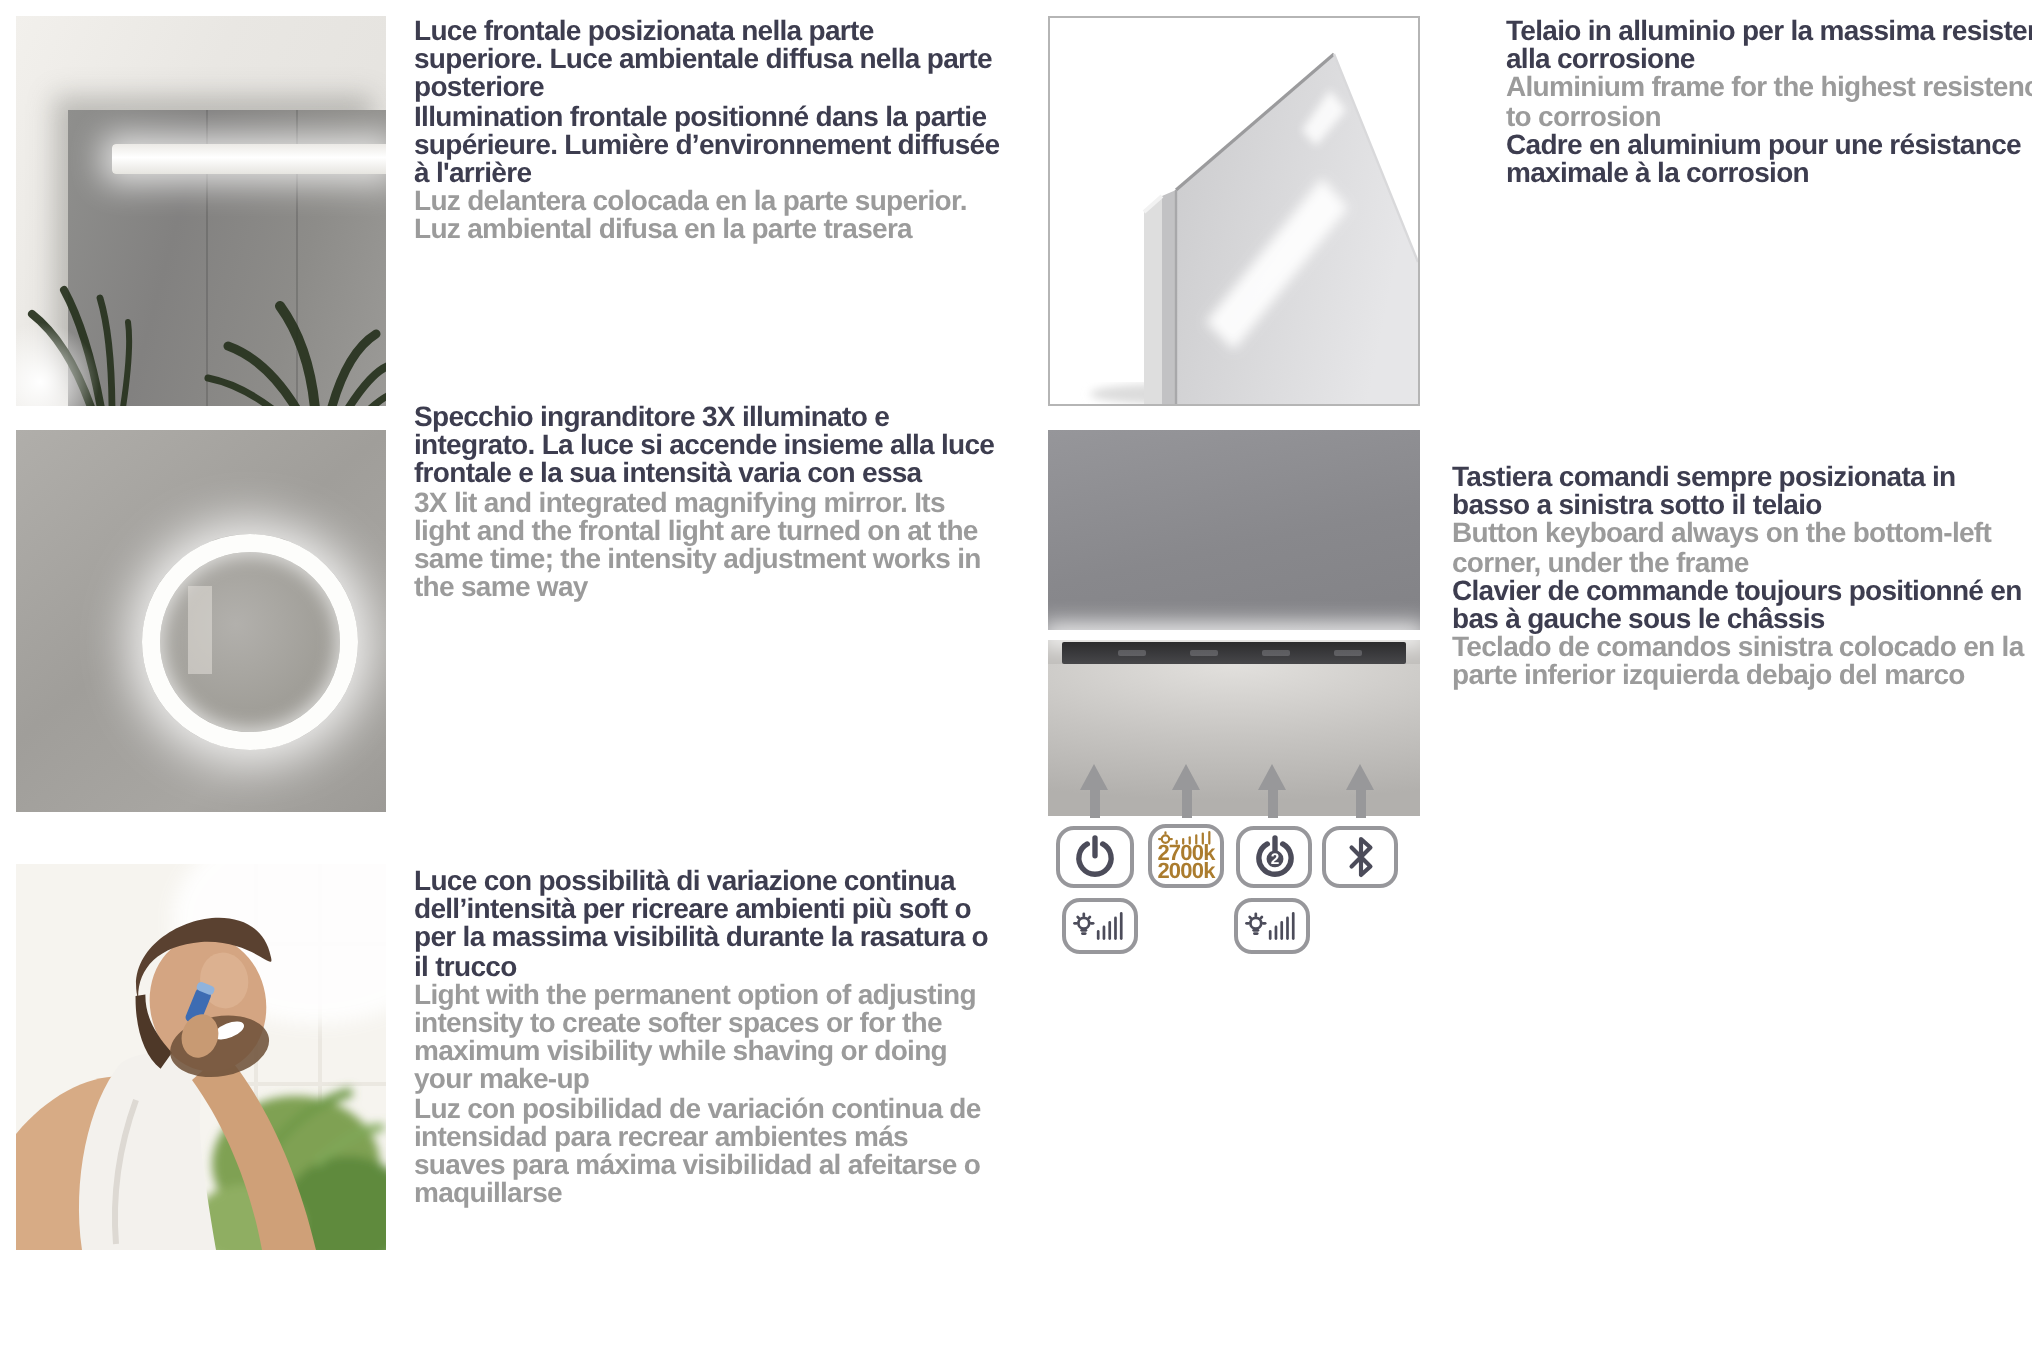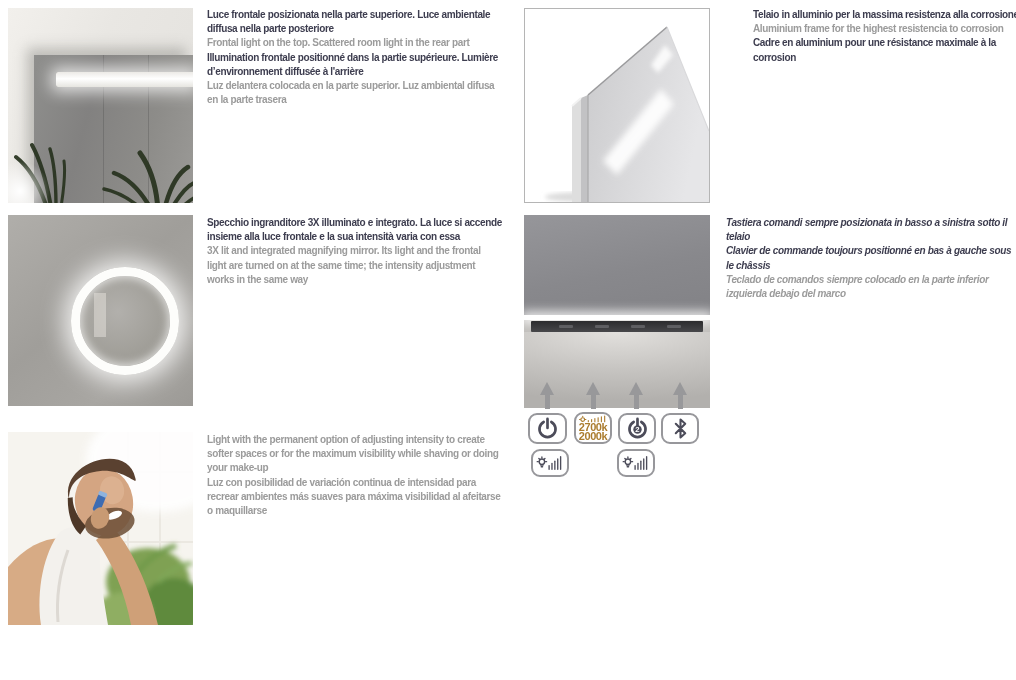--- a/index.html
+++ b/index.html
@@ -7,21 +7,21 @@
     --secondary-text:#9b9b9b;
     --kelvin-amber:#ab7c2e;
     --icon-stroke:#4c4c5a;
     --button-border:#97979b;
     --arrow-gray:#98989a;
   }
   html,body{margin:0;padding:0;background:#fff;}
   body{width:1016px;height:680px;position:relative;overflow:hidden;
        font-family:"Liberation Sans", sans-serif;}
   .abs{position:absolute;}
-  .text-block p{margin:0;font-weight:700;font-size:10px;line-height:14.2px;letter-spacing:-0.35px;}
+  .text-block p{margin:0;font-weight:700;font-size:14px;line-height:14.2px;letter-spacing:-0.35px;}
   .t-dark{color:var(--primary-text);}
   .t-gray{color:var(--secondary-text);}
 
   
   #img1{left:8px;top:8px;width:185px;height:195px;background:
         linear-gradient(115deg,#f2f0ec 0%,#e9e7e3 40%,#e3e1dd 100%);overflow:hidden;}
   #img1 .mirror{position:absolute;left:26px;top:47px;right:0;bottom:0;
         background:linear-gradient(105deg,#8f8f8d 0%,#828180 35%,#8d8c89 70%,#9b9a97 100%);
         box-shadow:-7px -7px 12px rgba(110,110,105,.38);}
   #img1 .vein{position:absolute;top:47px;bottom:0;width:1px;background:rgba(60,60,58,.25);}
@@ -55,22 +55,22 @@
   #img4 .mstrip i{position:absolute;top:4px;width:14px;height:3px;background:rgba(140,140,145,.45);border-radius:1px;}
   #img4 .mbottom{position:absolute;left:0;right:0;top:117px;bottom:0;
         background:radial-gradient(ellipse 130% 90% at 50% 0%,#e2e0dd 0%,#c6c4c1 55%,#b2b0ad 100%);}
 
   
   #img5{left:8px;top:432px;width:185px;height:193px;overflow:hidden;background:#f6f4ef;}
 
   
   #txt1{left:207px;top:8px;width:294px;}
   #txt2{left:753px;top:8px;width:287px;}
-  #txt3{left:207px;top:216px;width:295px;}
-  #txt4{left:726px;top:216px;width:287px;font-style:italic;}
+  #txt3{left:207px;top:201px;width:295px;}
+  #txt4{left:726px;top:231px;width:287px;}
   #txt5{left:207px;top:433px;width:294px;}
 
   
   .arrow{position:absolute;width:14px;display:flex;flex-direction:column;align-items:center;z-index:3;}
   .arrow .head{width:0;height:0;border-left:7px solid transparent;border-right:7px solid transparent;
         border-bottom:13px solid var(--arrow-gray);}
   .arrow .stem{width:5px;height:14px;background:var(--arrow-gray);}
   .kbtn{position:absolute;border:2.4px solid var(--button-border);border-radius:9px;background:#fff;
         display:flex;align-items:center;justify-content:center;box-sizing:border-box;}
   .kbtn.kelvin{flex-direction:column;justify-content:flex-start;padding-top:1px;}
@@ -95,21 +95,20 @@
       <path d="M144 88 Q128 58 106 50" stroke-width="4.5"></path>
       <path d="M162 88 Q176 64 186 60" stroke-width="4"></path>
       <path d="M136 88 Q116 70 96 66" stroke-width="3.5"></path>
       <path d="M170 88 Q182 76 188 74" stroke-width="3.5"></path>
     </g>
   </svg>
   <div class="glowbl"></div>
 </div>
 <div class="abs text-block" id="txt1">
   <p class="t-dark">Luce frontale posizionata nella parte superiore. Luce ambientale diffusa nella parte posteriore</p>
-  <p class="t-gray">Frontal light on the top. Scattered room light in the rear part</p>
   <p class="t-dark">Illumination frontale positionné dans la partie supérieure. Lumière d’environnement diffusée à l'arrière</p>
   <p class="t-gray">Luz delantera colocada en la parte superior. Luz ambiental difusa en la parte trasera</p>
 </div>
 
 <div class="abs" id="img2">
   <svg width="184" height="193" viewBox="0 0 184 193">
     <defs>
       <linearGradient id="g2" x1="0" y1="0" x2="1" y2="0.3">
         <stop offset="0" stop-color="#cbcbcd"></stop>
           <stop offset="1" stop-color="#e6e6e8"></stop>
@@ -154,22 +153,23 @@
   <div class="mstrip">
     <i style="left:28px;"></i>
       <i style="left:64px;"></i>
       <i style="left:100px;"></i>
       <i style="left:136px;"></i>
   </div>
   <div class="mbottom"></div>
 </div>
 <div class="abs text-block" id="txt4">
   <p class="t-dark">Tastiera comandi sempre posizionata in basso a sinistra sotto il telaio</p>
+  <p class="t-gray">Button keyboard always on the bottom-left corner, under the frame</p>
   <p class="t-dark">Clavier de commande toujours positionné en bas à gauche sous le châssis</p>
-  <p class="t-gray">Teclado de comandos siempre colocado en la parte inferior izquierda debajo del marco</p>
+  <p class="t-gray">Teclado de comandos sinistra colocado en la parte inferior izquierda debajo del marco</p>
 </div>
 
 <div class="arrow" style="left:540px;top:382px;">
     <div class="head"></div>
     <div class="stem"></div>
   </div>
 <div class="arrow" style="left:586px;top:382px;">
     <div class="head"></div>
     <div class="stem"></div>
   </div>
@@ -297,15 +297,16 @@
       <ellipse cx="104" cy="85" rx="8" ry="3.6" fill="#ffffff" transform="rotate(-12 104 85)"></ellipse>
     </g>
     <g transform="rotate(22 90 74)">
       <rect x="86" y="62" width="8" height="18" rx="2.5" fill="#3d6cb3"></rect>
       <rect x="85.5" y="59" width="9" height="4.5" rx="2" fill="#8fb3dd"></rect>
     </g>
     <ellipse cx="92" cy="86" rx="9" ry="11" fill="#c89a73" transform="rotate(18 92 86)"></ellipse>
   </svg>
 </div>
 <div class="abs text-block" id="txt5">
+  <p class="t-dark">Luce con possibilità di variazione continua dell’intensità per ricreare ambienti più soft o per la massima visibilità durante la rasatura o il trucco</p>
   <p class="t-gray">Light with the permanent option of adjusting intensity to create softer spaces or for the maximum visibility while shaving or doing your make-up</p>
   <p class="t-gray">Luz con posibilidad de variación continua de intensidad para recrear ambientes más suaves para máxima visibilidad al afeitarse o maquillarse</p>
 </div>
 
 </body></html>

